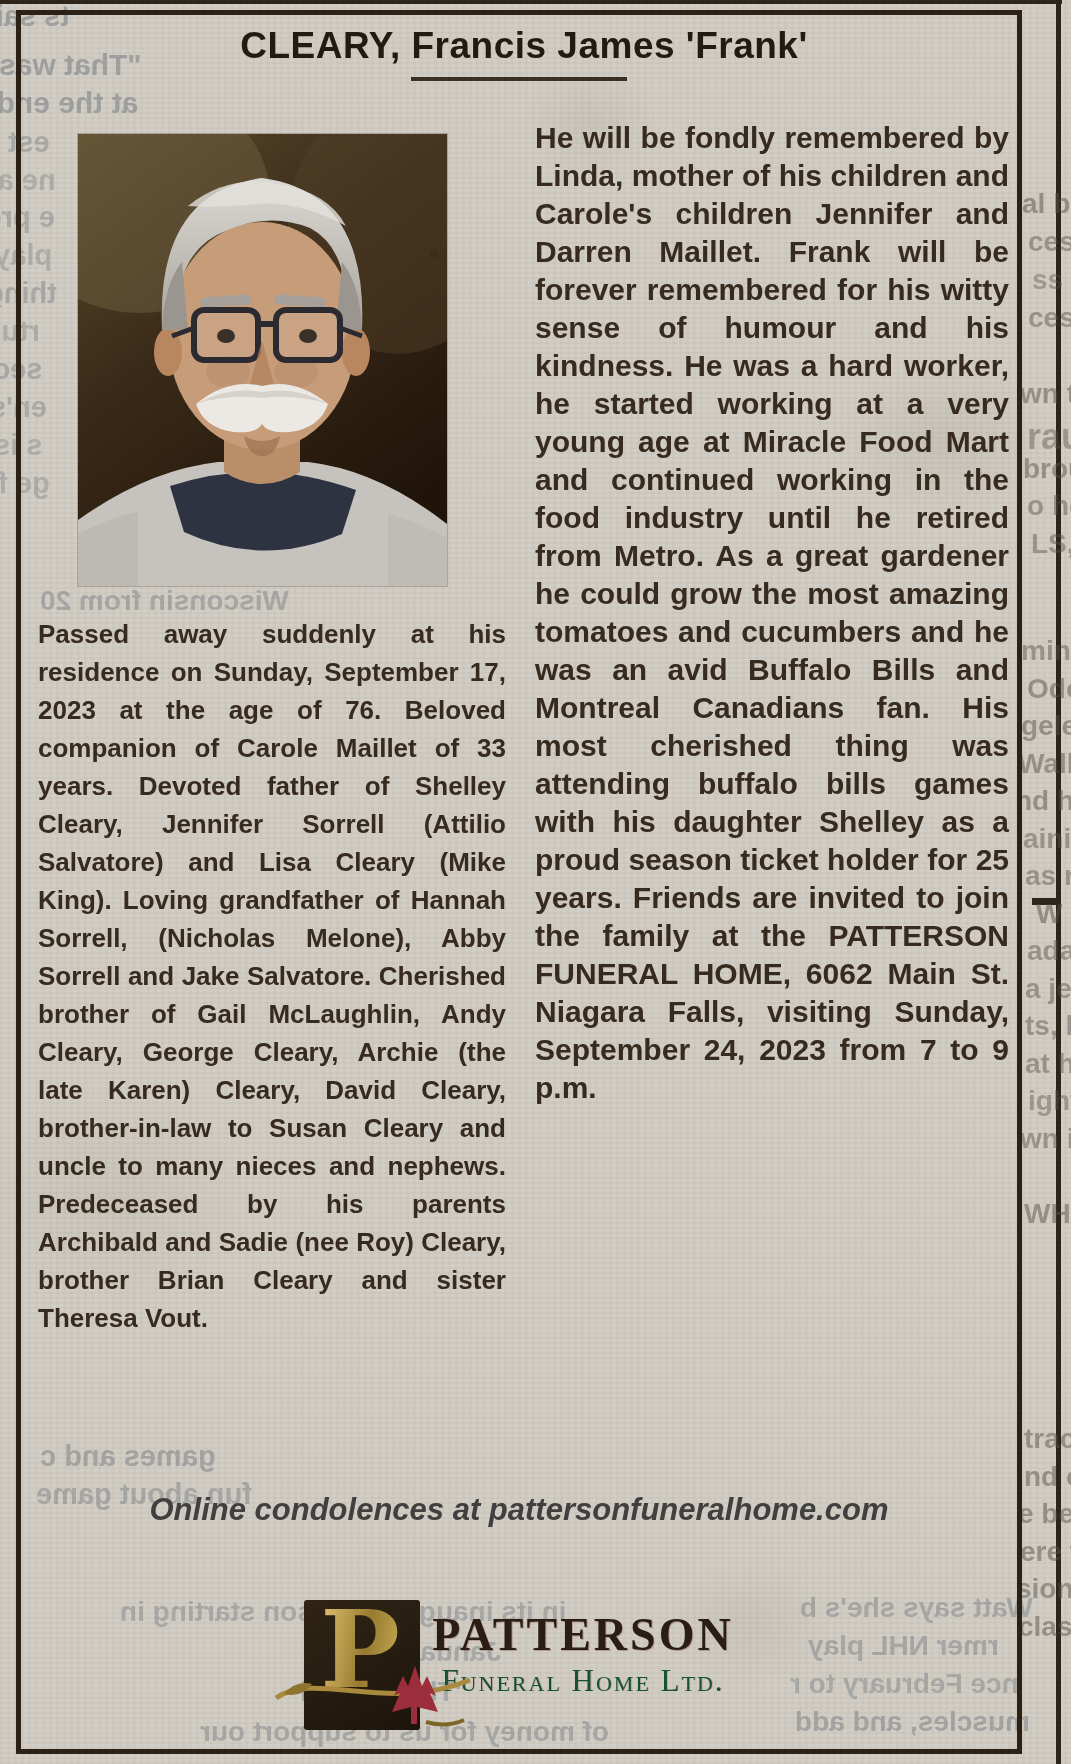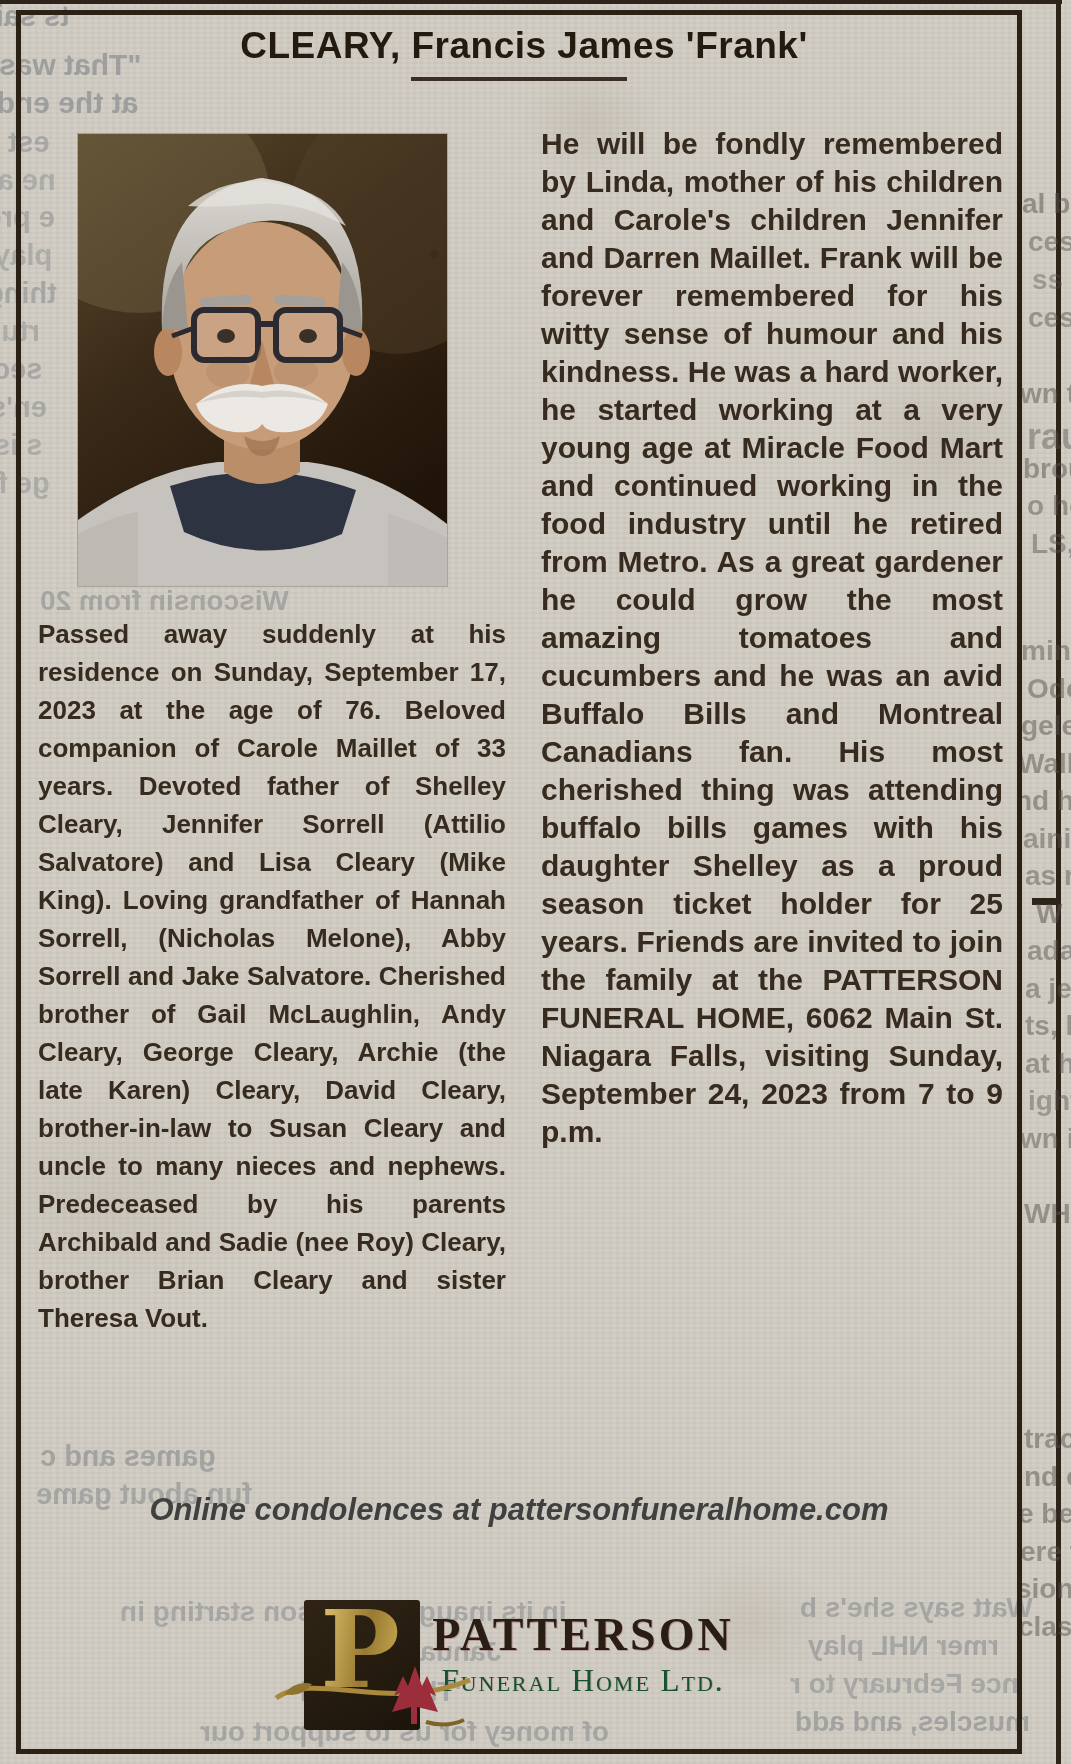--- a/index.html
+++ b/index.html
@@ -43,21 +43,21 @@
     box-shadow:0 0 0 1px rgba(60,48,34,.25);
   }
   .photo svg{display:block;width:100%;height:100%;}
 
   .col{
     position:absolute;font-weight:700;color:#362b1e;
     text-align:justify;text-align-last:left;
   }
   .col-left{left:17px;top:600px;width:468px;font-size:26px;line-height:38px;}
   .col-right{left:514px;top:104px;width:474px;font-size:30px;line-height:38px;}
-  .col p{margin:6px;}
+  .col p{margin:0;}
 
   .condolences{
     position:absolute;left:0;right:0;top:1477px;text-align:center;
     font-style:italic;font-weight:700;font-size:31px;color:#404040;
   }
 
   .logo{
     position:absolute;left:0;right:0;top:1585px;
     display:flex;justify-content:center;align-items:flex-start;gap:12px;
   }

